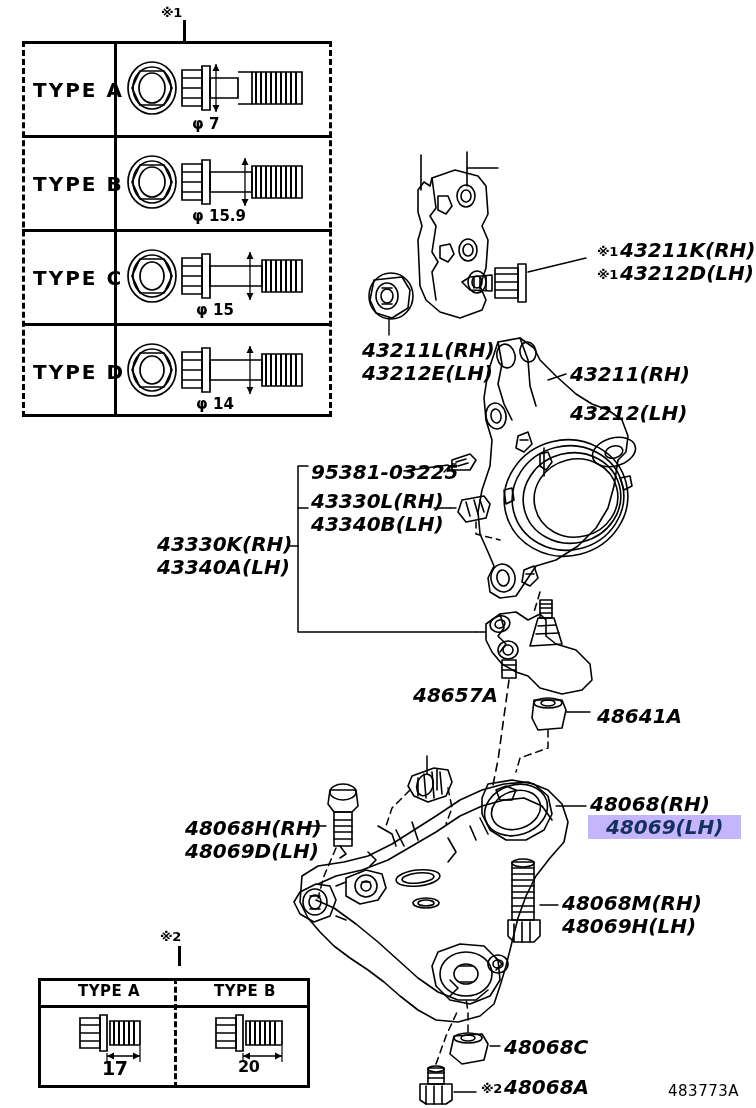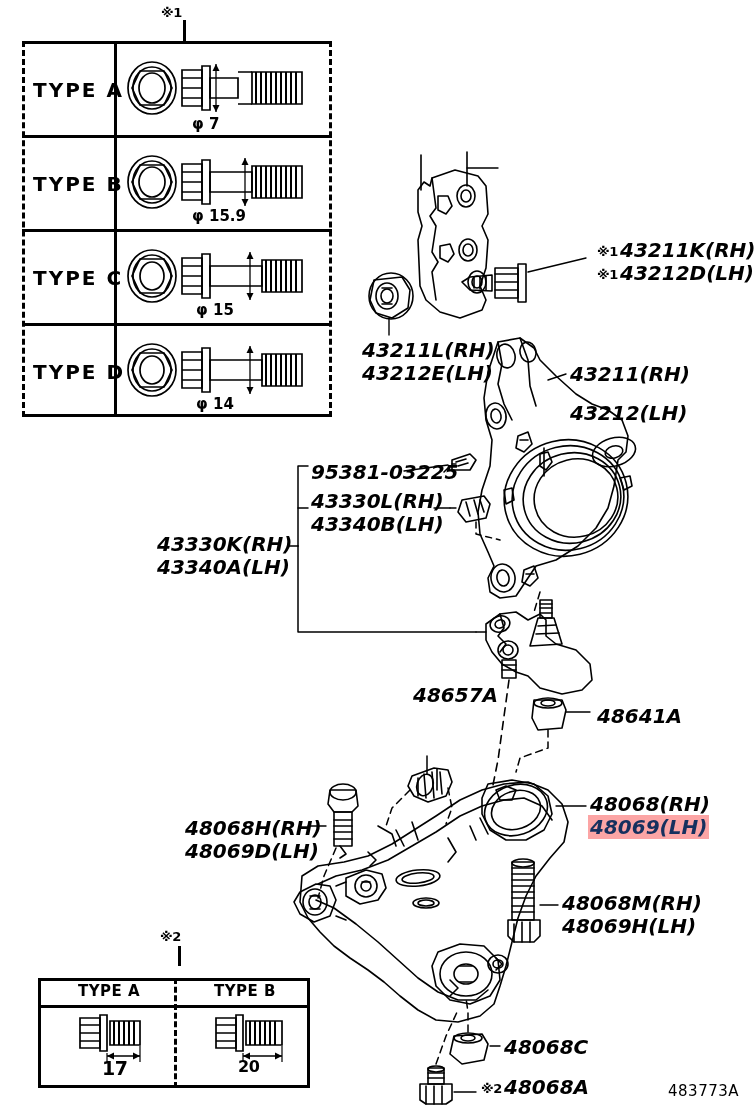--- a/index.html
+++ b/index.html
@@ -12,21 +12,21 @@
        white-space:pre;line-height:1.05;letter-spacing:-0.5px;}
   .pn{font-size:20px;font-weight:bold;letter-spacing:0px;font-style:italic;}
   .ref{font-size:18px;font-weight:bold;line-height:1.18;letter-spacing:0px;}
   .mark{font-size:13px;font-weight:bold;}
   .typelbl{position:absolute;font-size:20px;font-weight:bold;letter-spacing:2px;
            font-family:"DejaVu Sans",sans-serif;}
   .dim{position:absolute;font-size:15px;font-weight:bold;}
   .figid{position:absolute;font-size:15px;font-weight:normal;
          font-family:"DejaVu Sans",sans-serif;letter-spacing:0.5px;}
 
-  .hl{background:#fca5a5;color:#16305e;padding:0 2px;}
+  .hl{background:#c4b5fd;color:#16305e;padding:0 18px;}
   .tbl-outline{position:absolute;box-sizing:border-box;
        border-top:3px solid #000;border-bottom:3px solid #000;
        border-left:3px dashed #000;border-right:3px dashed #000;}
   .hline{position:absolute;background:#000;height:3px;}
   .vline{position:absolute;background:#000;width:3px;}
   .vdash{position:absolute;width:0;border-left:3px dashed #000;}
 
   svg{position:absolute;left:0;top:0;overflow:visible;}
 </style>
 </head>

